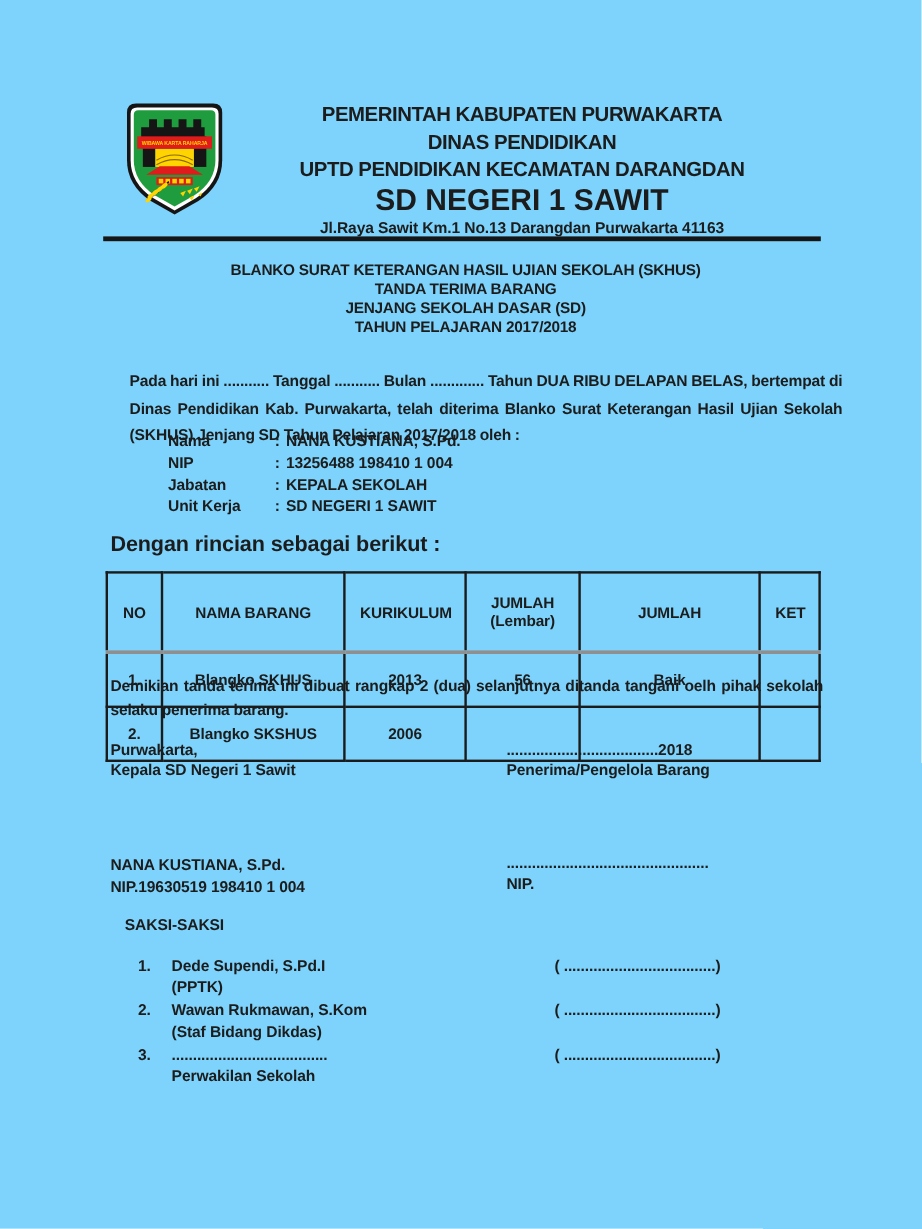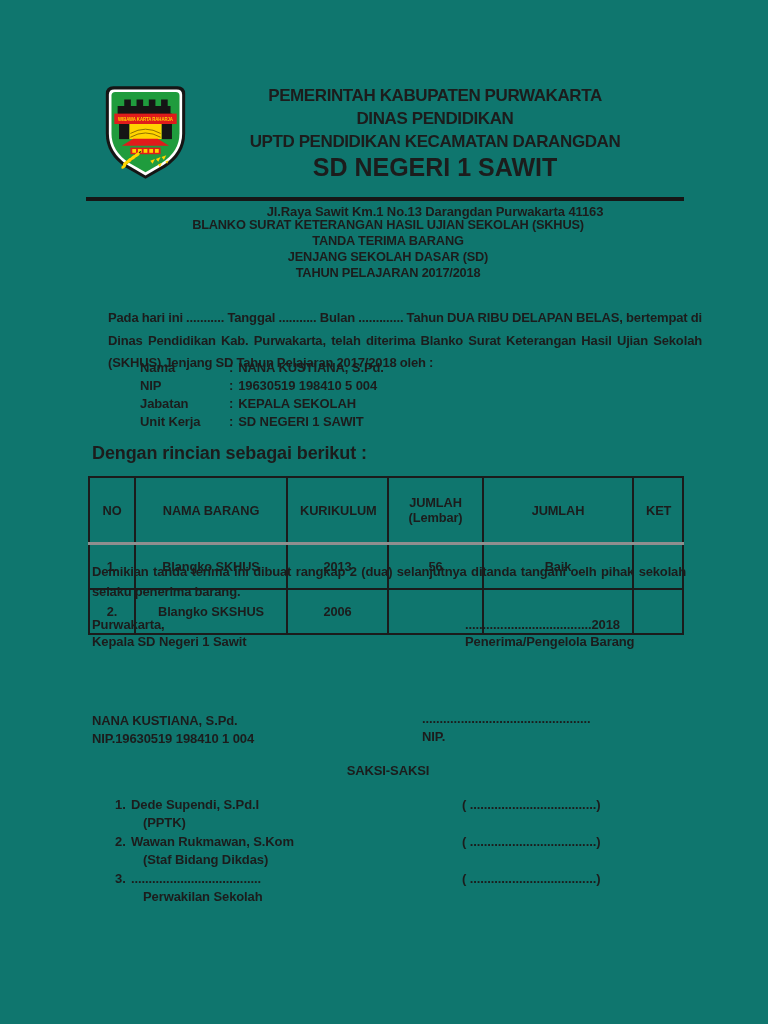--- a/index.html
+++ b/index.html
@@ -1,24 +1,24 @@
 <!DOCTYPE html>
 <html><head>
 <meta charset="utf-8">
 <style>
   html,body{margin:0;padding:0;background:#fff;}
-  .page{position:relative;width:768px;height:1024px;background:#0f766e;overflow:hidden;
+  .page{position:relative;width:768px;height:1024px;background:#7dd3fc;overflow:hidden;
         font-family:"Liberation Sans",sans-serif;font-weight:700;color:#1c1c1c;letter-spacing:-0.1px;}
   .abs{position:absolute;}
 
   .logo{left:103px;top:85px;width:85px;height:95px;}
   .lh{left:200px;top:84px;width:470px;text-align:center;}
   .lh1{font-size:17px;line-height:23px;letter-spacing:-0.4px;}
   .lh-school{font-size:25px;line-height:29px;letter-spacing:0;}
-  .lh-addr{font-size:13px;line-height:15px;margin-top:22px;}
+  .lh-addr{font-size:13px;line-height:15px;}
   .rule{left:86px;top:197px;width:598px;height:4px;background:#161616;}
 
   .title{left:92px;top:217px;width:592px;text-align:center;font-size:12.8px;line-height:16px;letter-spacing:-0.2px;}
 
   .intro{left:92px;top:291px;width:594px;font-size:13px;line-height:22.5px;text-align:justify;
          margin:16px;word-spacing:-0.3px;letter-spacing:-0.15px;}
 
   .recipient{left:140px;top:359px;font-size:13px;line-height:18px;}
   .r-label{display:inline-block;width:89px;}
   .r-sep{margin-right:5px;}
@@ -28,29 +28,29 @@
   table.items{position:absolute;left:88px;top:476px;width:594px;border-collapse:collapse;
               table-layout:fixed;font-size:12.8px;}
   .items td,.items th{border:2px solid #1b1b1b;text-align:center;vertical-align:middle;padding:12px;font-weight:700;}
   .items thead th{height:40px;line-height:15px;border-bottom:3px solid #8f8f8f;}
   .items tbody td{height:19px;line-height:19px;}
 
   .closing{left:92px;top:562px;width:594px;font-size:13px;line-height:20px;text-align:justify;
            margin:0;word-spacing:-0.3px;letter-spacing:-0.15px;}
 
   .sigL{left:92px;top:616px;font-size:13px;line-height:17px;}
-  .sigR{left:422px;top:616px;font-size:13px;line-height:17px;margin-left:43px;}
+  .sigR{left:422px;top:616px;font-size:13px;line-height:17px;}
   .nameL{left:92px;top:712px;font-size:13px;line-height:18px;}
   .nameR{left:422px;top:710px;font-size:13px;line-height:18px;}
 
-  .saksi{left:92px;top:763px;width:592px;text-align:center;font-size:13px;}
+  .saksi{left:104px;top:763px;width:592px;font-size:13px;}
   .wits{left:115px;top:797px;font-size:13px;width:560px;}
   .wit{position:relative;height:37px;}
   .w-num{position:absolute;left:0;top:0;}
-  .w-name{position:absolute;left:16px;top:0;white-space:nowrap;}
+  .w-name{position:absolute;left:28px;top:0;white-space:nowrap;}
   .w-role{position:absolute;left:28px;top:18px;white-space:nowrap;}
   .w-sign{position:absolute;left:347px;top:0;white-space:nowrap;}
 </style>
 </head>
 <body>
 
 <div class="page">
 
   <div class="abs logo">
     <svg viewBox="0 0 90 100" width="85" height="95">
@@ -103,21 +103,21 @@
     <div>TAHUN PELAJARAN 2017/2018</div>
   </div>
 
   <p class="abs intro">Pada hari ini ........... Tanggal ........... Bulan ............. Tahun DUA RIBU DELAPAN BELAS, bertempat di Dinas Pendidikan Kab. Purwakarta, telah diterima Blanko Surat Keterangan Hasil Ujian Sekolah (SKHUS) Jenjang SD Tahun Pelajaran 2017/2018 oleh :</p>
 
   <div class="abs recipient">
     <div>
       <span class="r-label">Nama</span><span class="r-sep">:</span><span>NANA KUSTIANA, S.Pd.</span>
     </div>
     <div>
-      <span class="r-label">NIP</span><span class="r-sep">:</span><span>19630519 198410 5 004</span>
+      <span class="r-label">NIP</span><span class="r-sep">:</span><span>13256488 198410 1 004</span>
     </div>
     <div>
       <span class="r-label">Jabatan</span><span class="r-sep">:</span><span>KEPALA SEKOLAH</span>
     </div>
     <div>
       <span class="r-label">Unit Kerja</span><span class="r-sep">:</span><span>SD NEGERI 1 SAWIT</span>
     </div>
   </div>
 
   <div class="abs table-intro">Dengan rincian sebagai berikut :</div>

